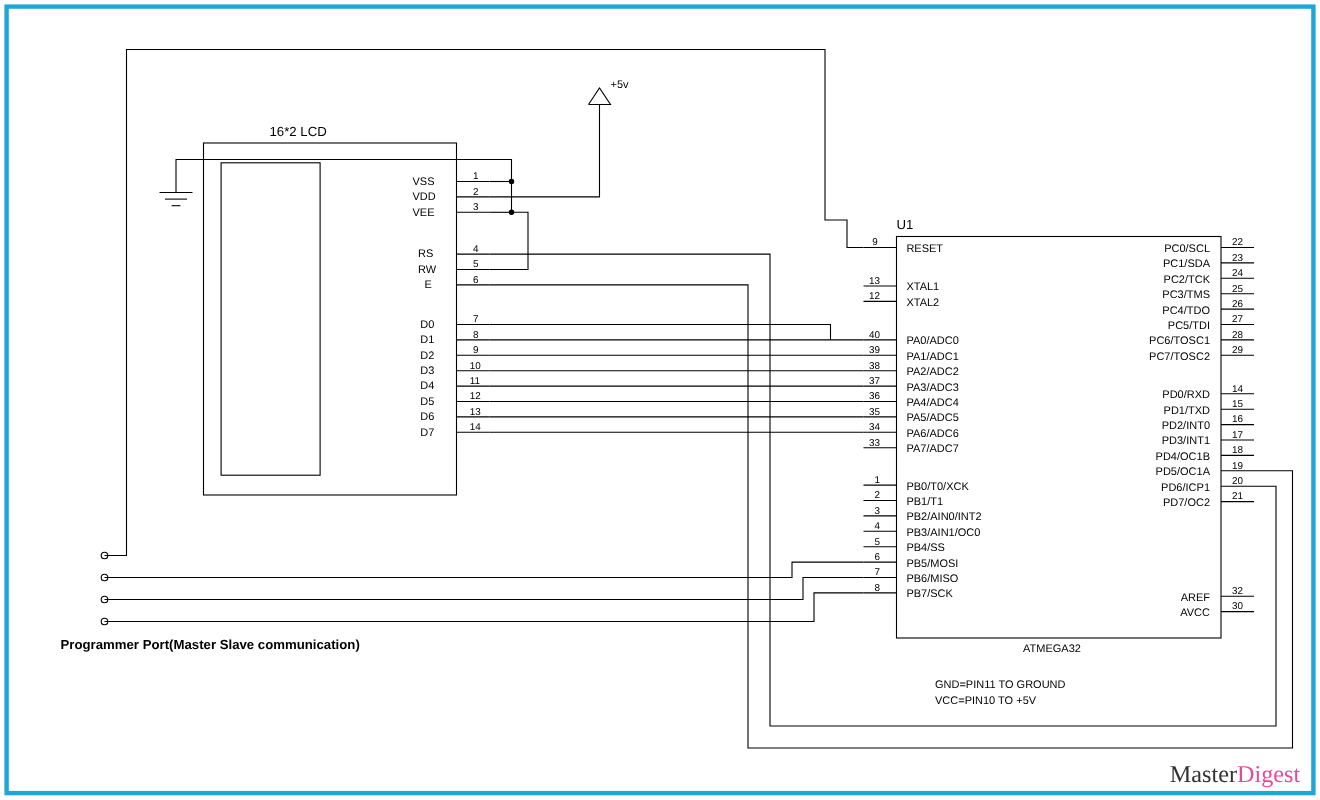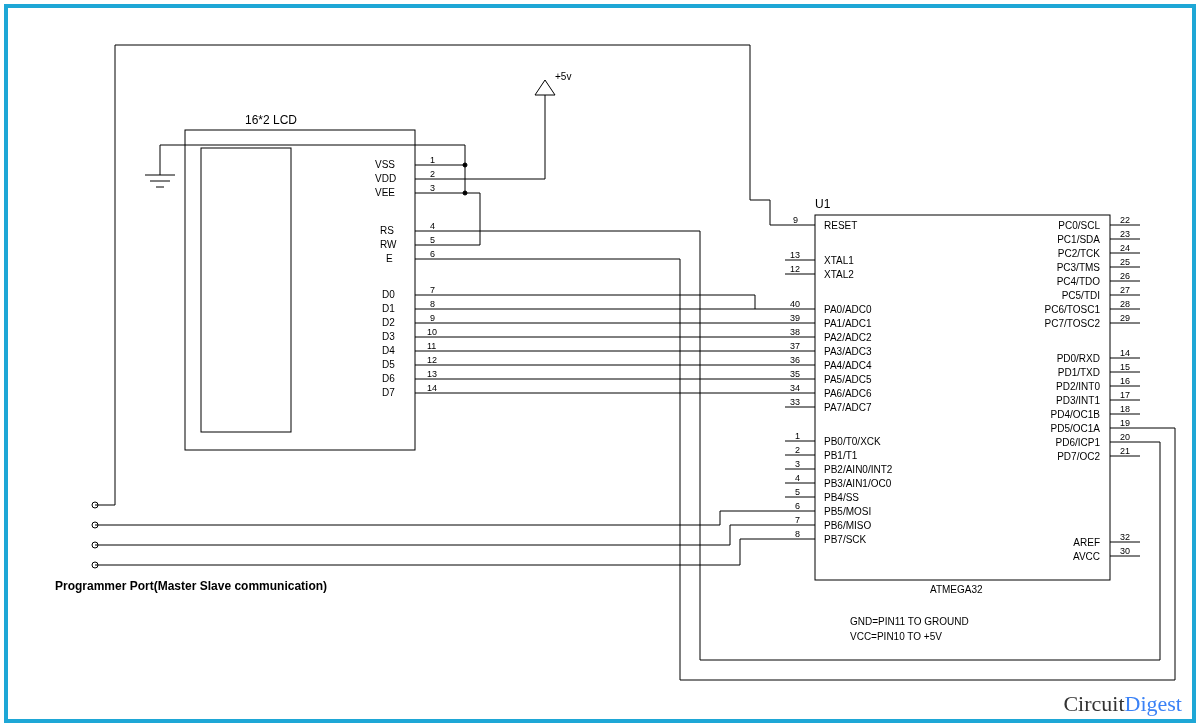--- a/index.html
+++ b/index.html
@@ -22,21 +22,21 @@
   }
   svg { position: absolute; left:0; top:0; }
   .pin-label { font-size: 10px; font-family: Arial, sans-serif; }
   .pin-num   { font-size: 9px;  font-family: Arial, sans-serif; }
   .title     { font-size: 12px; font-family: Arial, sans-serif; }
   .bold      { font-weight: bold; }
   .watermark {
     position:absolute; right:18px; bottom:10px;
     font-family: Georgia, serif; font-size:22px; color:#333;
   }
-  .watermark .light { color:#3b82f6; }
+  .watermark .light { color:#ec4899; }
 </style>
 </head>
 <body>
 
 <div class="canvas">
   <div class="border-outer"></div>
 
   <svg width="1200" height="727">
     <defs>
       <style>
@@ -293,15 +293,15 @@
       <circle cx="95" cy="565" r="3"></circle>
 
       <text x="55" y="590" class="title bold">Programmer Port(Master Slave communication)</text>
 
       <text x="850" y="625" class="pin-label">GND=PIN11 TO GROUND</text>
       <text x="850" y="640" class="pin-label">VCC=PIN10 TO  +5V</text>
     </g>
   </svg>
 
   <div class="watermark">
-    <span>Circuit</span><span class="light">Digest</span>
+    <span>Master</span><span class="light">Digest</span>
   </div>
 </div>
 
 </body></html>

